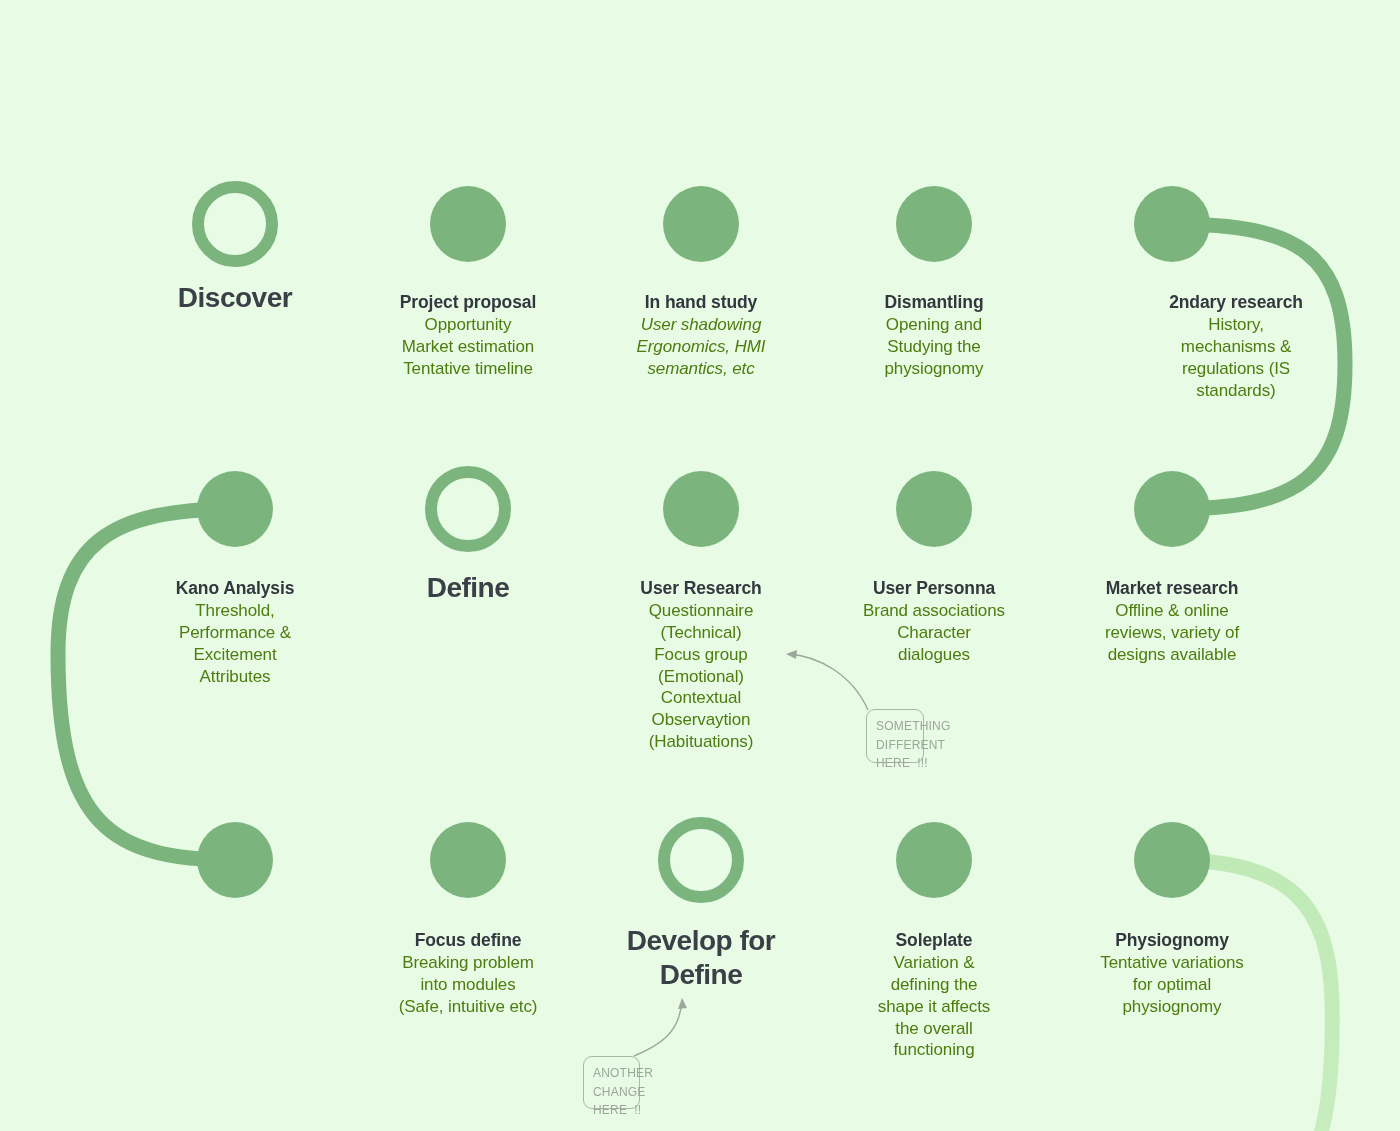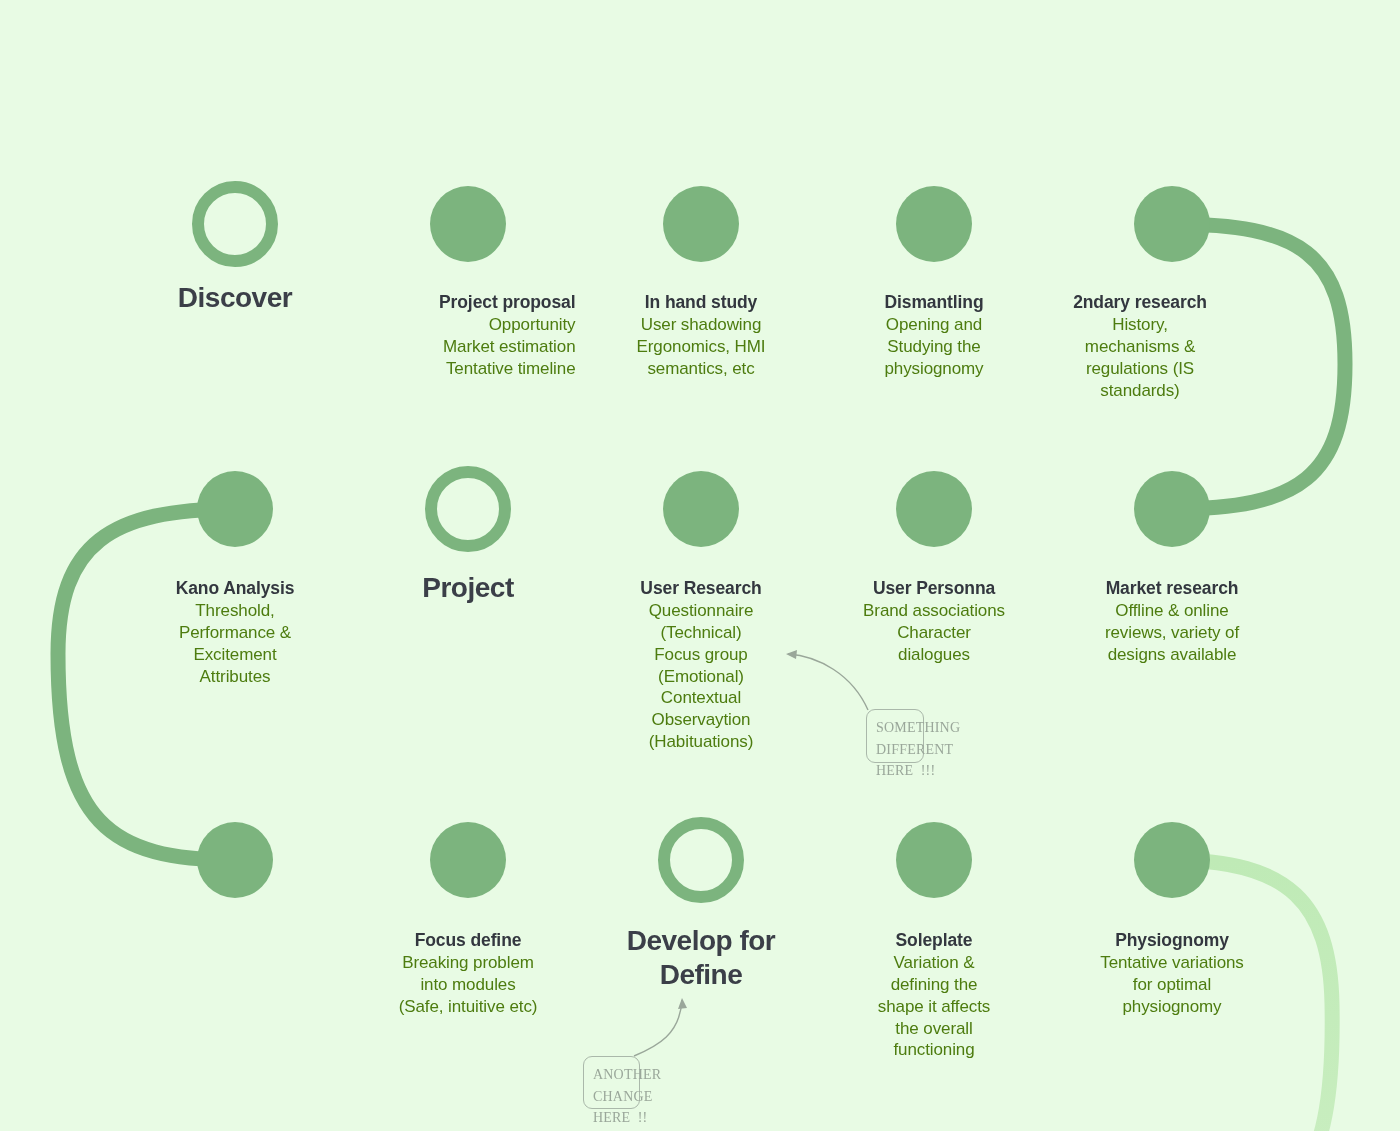--- a/index.html
+++ b/index.html
@@ -66,22 +66,22 @@
     transform: translateX(-50%);
     text-align: center;
     font-weight: bold;
     font-size: 28px;
     line-height: 1.2;
     color: #3b3f48;
     letter-spacing: -0.5px;
   }
   .sticky {
     position: absolute;
-    font-family: Liberation Serif, serif;
-    font-size: 14px;
+    font-family: Liberation Sans, sans-serif;
+    font-size: 12px;
     line-height: 1.55;
     color: #9aa79a;
     letter-spacing: 0.2px;
     padding: 7px 8px 6px 9px;
     box-sizing: border-box;
     border: 1.3px solid #aab8aa;
     border-radius: 9px 9px 9px 9px;
     background: transparent;
     white-space: pre;
   }
@@ -143,42 +143,42 @@
   <div class="node ring" style="left:235px; top:180px;"></div>
   <div class="node filled" style="left:468px; top:180px;"></div>
   <div class="node filled" style="left:701px; top:180px;"></div>
   <div class="node filled" style="left:934px; top:180px;"></div>
   <div class="node filled" style="left:1172px; top:180px;"></div>
 
   <div class="phase-label" style="left:235px; top:237px;">
     <span>Discover</span>
   </div>
 
-  <div class="label-block" style="left:468px; top:247px; width:215px;text-align:right;">
+  <div class="label-block" style="left:468px; top:247px; width:215px;">
     <div class="title">Project proposal</div>
     <div class="desc" style="white-space:pre-line;">Opportunity
 Market estimation
 Tentative timeline</div>
   </div>
 
   <div class="label-block" style="left:701px; top:247px; width:185px;">
     <div class="title">In hand study</div>
-    <div class="desc" style="white-space:pre-line;">User shadowing
+    <div class="desc" style="white-space:pre-line;font-style:italic;">User shadowing
 Ergonomics, HMI
 semantics, etc</div>
   </div>
 
   <div class="label-block" style="left:934px; top:247px; width:175px;">
     <div class="title">Dismantling</div>
     <div class="desc" style="white-space:pre-line;">Opening and
 Studying the
 physiognomy</div>
   </div>
 
-  <div class="label-block" style="left:1140px; top:247px; width:170px;text-align:center;">
+  <div class="label-block" style="left:1236px; top:247px; width:170px;text-align:center;">
     <div class="title">2ndary research</div>
     <div class="desc" style="white-space:pre-line;">History,
 mechanisms &amp;
 regulations (IS
 standards)</div>
   </div>
 
   <div class="node filled" style="left:235px; top:465px;"></div>
   <div class="node ring" style="left:468px; top:465px;"></div>
   <div class="node filled" style="left:701px; top:465px;"></div>
@@ -187,21 +187,21 @@
 
   <div class="label-block" style="left:235px; top:533px; width:170px;">
     <div class="title">Kano Analysis</div>
     <div class="desc" style="white-space:pre-line;">Threshold,
 Performance &amp;
 Excitement
 Attributes</div>
   </div>
 
   <div class="phase-label" style="left:468px; top:527px;">
-    <span>Project</span>
+    <span>Define</span>
   </div>
 
   <div class="label-block" style="left:701px; top:533px; width:175px;">
     <div class="title">User Research</div>
     <div class="desc" style="white-space:pre-line;">Questionnaire
 (Technical)
 Focus group
 (Emotional)
 Contextual
 Observaytion

